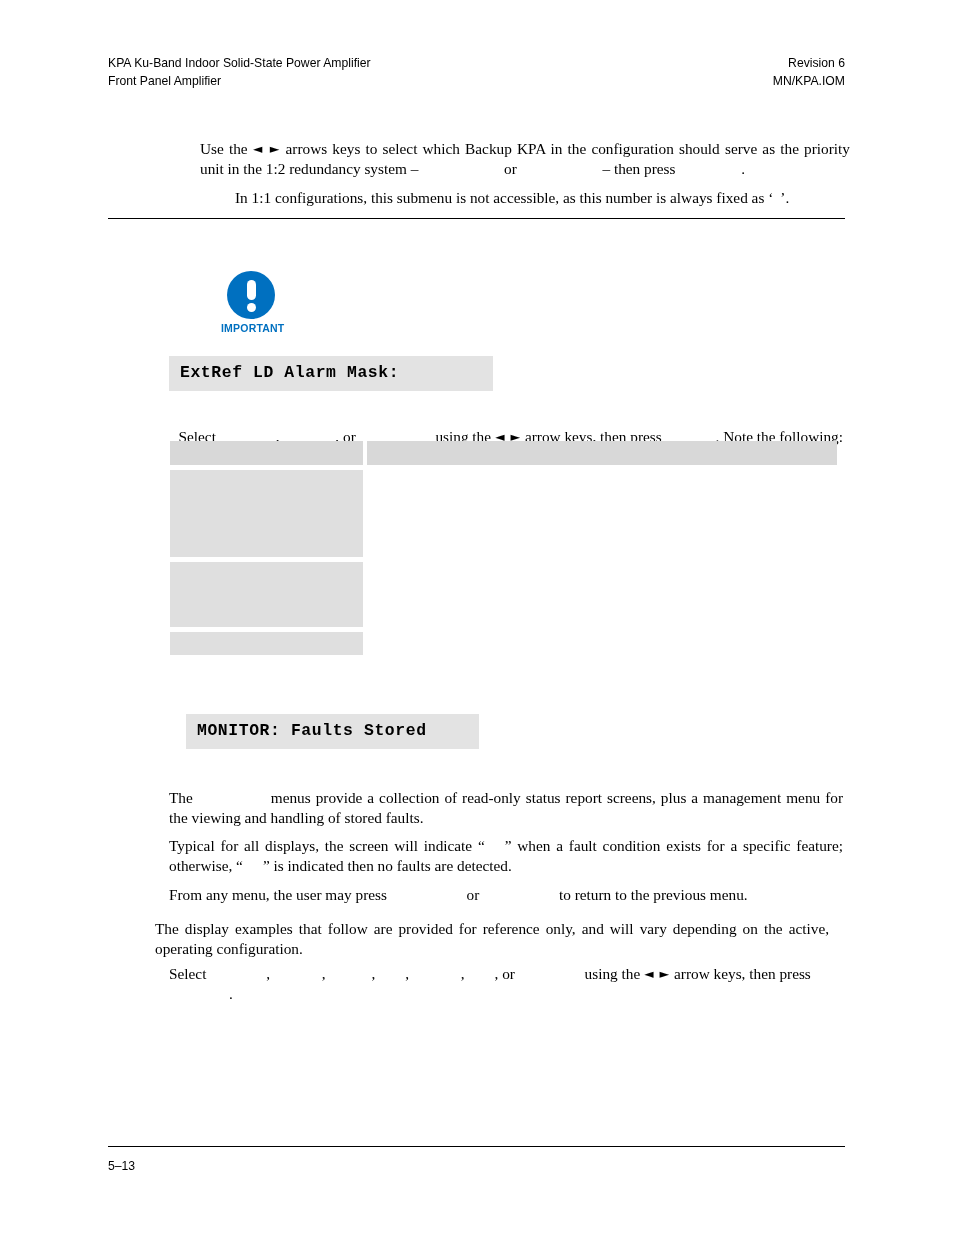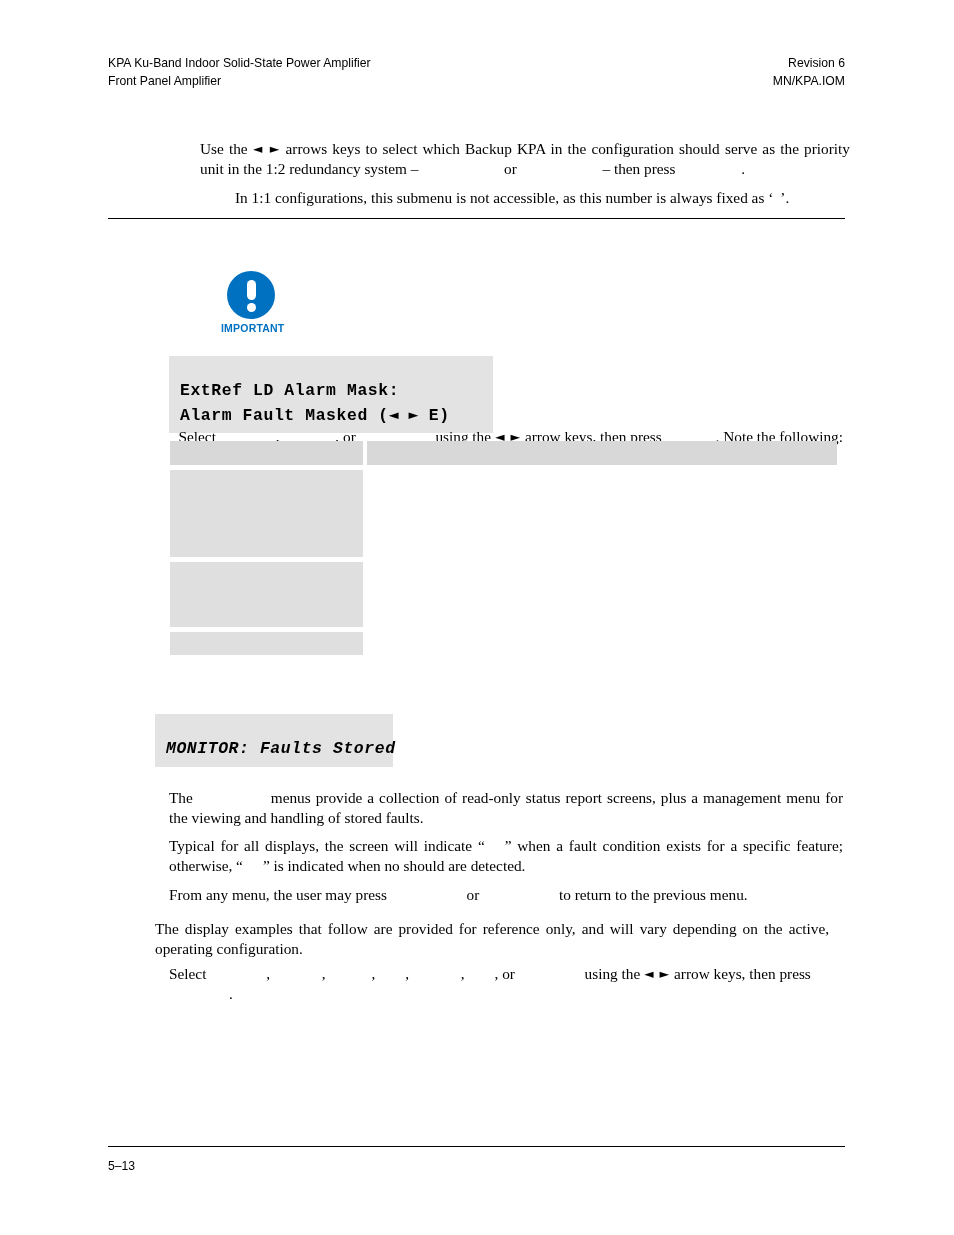--- a/index.html
+++ b/index.html
@@ -125,26 +125,26 @@
   
   .lcd {
     position: absolute;
     background: #e3e3e3;
     font-family: "Liberation Mono", "DejaVu Sans Mono", monospace;
     font-weight: bold;
     font-size: 16.4px;
     line-height: 23.5px;
     letter-spacing: 0.6px;
     color: #000;
-    padding: 23px 10px 6px 11px;
+    padding: 5px 10px 6px 11px;
     box-sizing: border-box;
     white-space: pre;
   }
   #lcd-extref  { left: 169px; top: 356px; width: 324px; }
-  #lcd-monitor { left: 155px; top: 714px; width: 238px; font-style: italic; }
+  #lcd-monitor { left: 186px; top: 714px; width: 293px; }
   .lcd .lcd-arrow {
     font-family: "DejaVu Sans Mono", monospace;
     letter-spacing: 0;
   }
 
   
   #select-line-1 {
     position: absolute;
     left: 169px;
     top: 412px;
@@ -218,21 +218,21 @@
 <div class="rule" id="rule-top"></div>
 
 <div id="important-callout">
   <div class="imp-circle">
     <div class="bar"></div>
     <div class="dot"></div>
   </div>
   <div class="imp-label">IMPORTANT</div>
 </div>
 
-<div class="lcd" id="lcd-extref"><div>ExtRef LD Alarm Mask:</div><div><span>Alarm Fault Masked (</span><span class="lcd-arrow">◄ ►</span><span> E)</span></div></div>
+<div class="lcd" id="lcd-extref"><div>ExtRef LD Alarm Mask:</div></div>
 
 <p id="select-line-1" class="body-text"><span>Select </span><span class="kw" style="width:56px"></span><span>, </span><span class="kw" style="width:52px"></span><span>, or </span><span class="kw" style="width:72px"></span><span> using the </span><span class="arrowpair">◄ ►</span><span> arrow keys, then press </span><span class="kw" style="width:50px"></span><span>. Note the following:</span></p>
 
 <div id="mask-table">
     <div class="trow head">
       <div class="cell-left h-header"></div>
       <div class="cell-right h-header"></div>
     </div>
     <div class="trow">
       <div class="cell-left h-tall"></div>
@@ -245,21 +245,21 @@
     <div class="trow">
       <div class="cell-left h-short"></div>
       <div class="cell-right h-short blank"></div>
     </div>
   </div>
 
 <div class="lcd" id="lcd-monitor"><div>MONITOR: Faults Stored</div></div>
 
 <p id="mon-para-1" class="body-text"><span>The </span><span class="kw" style="width:68px"></span><span> menus provide a collection of read-only status report screens, plus a management menu for the viewing and handling of stored faults.</span></p>
 
-<p id="mon-para-2" class="body-text"><span>Typical for all displays, the screen will indicate “</span><span class="kw" style="width:20px"></span><span>” when a fault condition exists for a specific feature; otherwise, “</span><span class="kw" style="width:20px"></span><span>” is indicated when no should are detected.</span></p>
+<p id="mon-para-2" class="body-text"><span>Typical for all displays, the screen will indicate “</span><span class="kw" style="width:20px"></span><span>” when a fault condition exists for a specific feature; otherwise, “</span><span class="kw" style="width:20px"></span><span>” is indicated then no faults are detected.</span></p>
 
 <p id="mon-para-3" class="body-text"><span>From any menu, the user may press </span><span class="kw" style="width:72px"></span><span> or </span><span class="kw" style="width:72px"></span><span> to return to the previous menu.</span></p>
 
 <p id="mon-para-4" class="body-text">The display examples that follow are provided for reference only, and will vary depending on the active, operating configuration.</p>
 
 <p id="mon-para-5" class="body-text"><span>Select </span><span class="kw" style="width:56px"></span><span>, </span><span class="kw" style="width:48px"></span><span>, </span><span class="kw" style="width:42px"></span><span>, </span><span class="kw" style="width:26px"></span><span>, </span><span class="kw" style="width:48px"></span><span>, </span><span class="kw" style="width:26px"></span><span>, or </span><span class="kw" style="width:62px"></span><span> using the </span><span class="arrowpair">◄ ►</span><span> arrow keys, then press </span><span class="kw" style="width:60px"></span><span>.</span></p>
 
 <div class="rule" id="rule-footer"></div>
 <div id="page-footer">
   <span>5–13</span>

